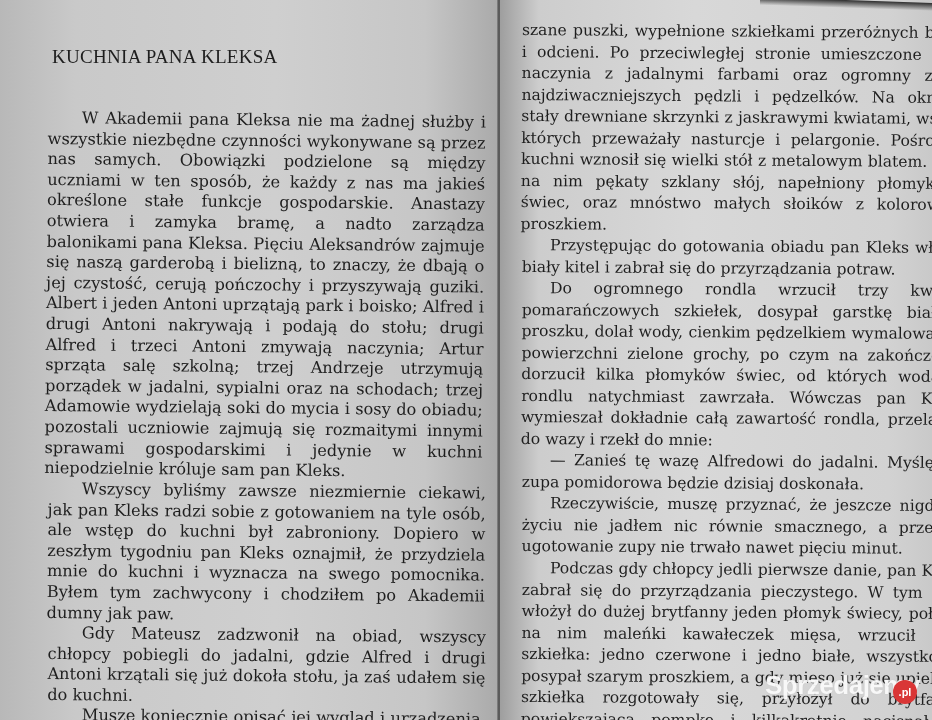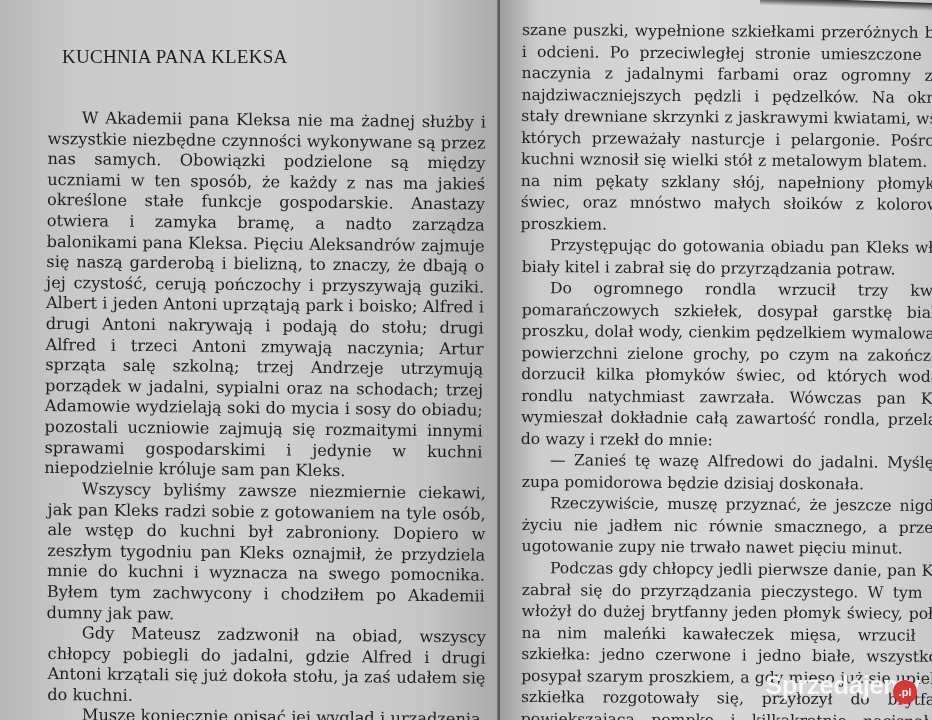--- a/index.html
+++ b/index.html
@@ -27,21 +27,21 @@
       position: absolute; top: 0; left: 760px; width: 172px; height: 8px;
       background: linear-gradient(180deg, #2d2d2d, rgba(45,45,45,0));
       transform: skewY(2deg);
     }
     .spine {
       position: absolute; top: 0; left: 497px; width: 4px; height: 720px;
       background: linear-gradient(90deg, #8a8a8a, #4b4b4b, #8a8a8a);
     }
     .chapter-title {
       font-family: "Liberation Serif", serif;
-      font-size: 19px; letter-spacing: 0.3px; margin: 0 0 40px 14px; font-weight: normal;
+      font-size: 19px; letter-spacing: 0.3px; margin: 0 0 40px 4px; font-weight: normal;
     }
     p.para {
       margin: 0; font-size: 16.2px; line-height: 20.6px; text-align: justify;
       text-indent: 34px;
     }
     p.para.noindent { text-indent: 0; }
     .page-right p.para { font-size: 15.6px; line-height: 21.5px; text-indent: 28px; }
     .page-right p.para.noindent { text-indent: 0; }
     .page-left p.para { transform: rotate(0.6deg); transform-origin: left top; }
     .page-right p.para { transform: rotate(0.4deg); transform-origin: left top; }

